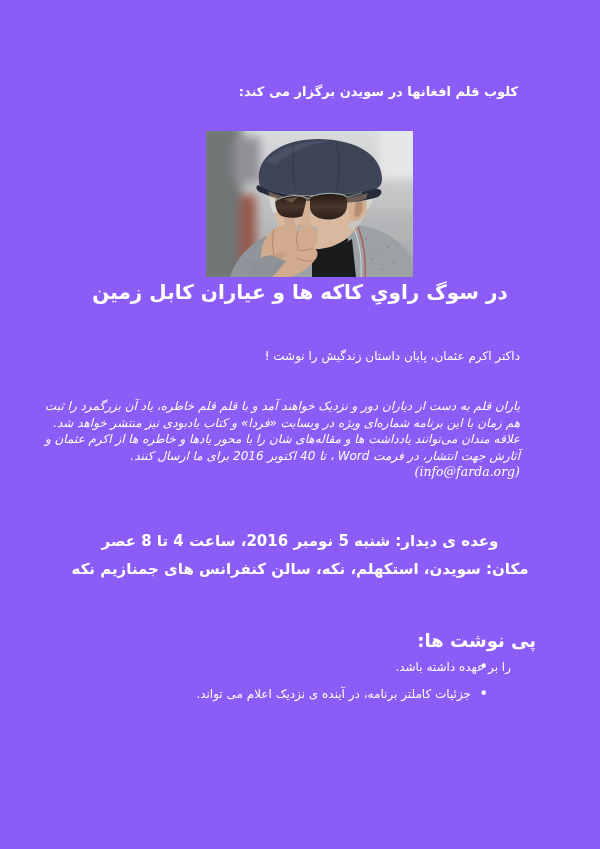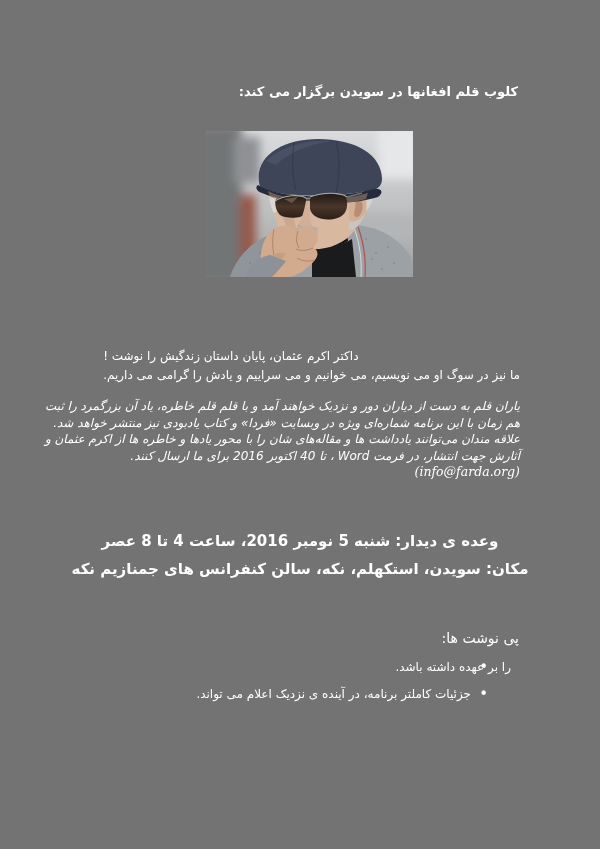--- a/index.html
+++ b/index.html
@@ -4,21 +4,21 @@
 <style>
   * { margin:0; padding:0; box-sizing:border-box; }
   html,body { width:600px; height:849px; }
   body {
     background:#000;
     color:#fff;
     font-family:"DejaVu Sans","Liberation Sans",sans-serif;
     position:relative;
     overflow:hidden;
   }
-  .page { position:absolute; inset:0; background:#737373; direction:rtl; }
+  .page { position:absolute; inset:0; background:#8b5cf6; direction:rtl; }
   .nowrap { white-space:nowrap; }
 
   .header-line {
     position:absolute; top:84px; right:82px;
     font-size:13px; font-weight:bold; white-space:nowrap;
   }
 
   .photo {
     position:absolute; top:131px; left:206px;
     width:207px; height:146px; overflow:hidden;
@@ -44,22 +44,22 @@
     font-size:12.5px;
   }
 
   .event {
     position:absolute; top:532px; left:0; right:0;
     text-align:center; font-weight:bold; font-size:15px;
   }
   .event .event-line { margin-bottom:10px; white-space:nowrap; }
 
   .notes-heading {
-    position:absolute; top:630px; right:81px;
-    font-size:14px; font-weight:normal; white-space:nowrap;
+    position:absolute; top:630px; right:64px;
+    font-size:18px; font-weight:bold; white-space:nowrap;
   }
 
   .notes {
     position:absolute; top:659px; right:112px; left:30px;
     list-style:none; font-size:12px; line-height:16.5px;
   }
   .notes li {
     position:relative; padding-right:17px;
     text-align:right; margin-bottom:10px;
   }
@@ -158,24 +158,24 @@
           <path d="M107,117 C100,120 94,120 90,118"></path>
           <path d="M109,129 C102,131 96,130 91,127"></path>
           <path d="M68,98 C66,108 66,120 70,132"></path>
         </g>
         <path d="M60,132 C64,124 72,120 80,122 C76,130 68,136 62,138 Z" fill="#c69f83"></path>
         <path d="M40,146 C44,134 52,126 64,124 L80,130 C74,138 68,144 66,146 Z" fill="#8c9297"></path>
       </g>
     </svg>
   </div>
 
+  <h1 class="title">در سوگ راویِ کاکه ها و عیاران  کابل زمین</h1>
 
   <div class="intro">
     <div class="nowrap">داکتر اکرم عثمان، پایان داستان زندگیش را نوشت !</div>
-    <div class="nowrap">ما نیز در سوگ او می نویسیم، می خوانیم و می سراییم و یادش را گرامی می داریم.</div>
   </div>
 
   <div class="details">
     <div class="nowrap">یاران قلم به دست از دیاران دور و نزدیک خواهند آمد و با قلم قلم خاطره،  یاد آن بزرگمرد را ثبت</div>
     <div class="nowrap">هم زمان با این برنامه شماره‌ای ویژه در وبسایت «فردا» و کتاب یادبودی نیز منتشر خواهد شد.</div>
     <div class="nowrap">علاقه مندان می‌توانند یادداشت ها و مقاله‌های شان را با محور یادها و خاطره ها از اکرم عثمان و</div>
     <div class="nowrap">آثارش جهت انتشار، در فرمت Word ، تا 40 اکتوبر 2016 برای ما ارسال کنند.</div>
     <div class="email nowrap">(info@farda.org)</div>
   </div>
 

